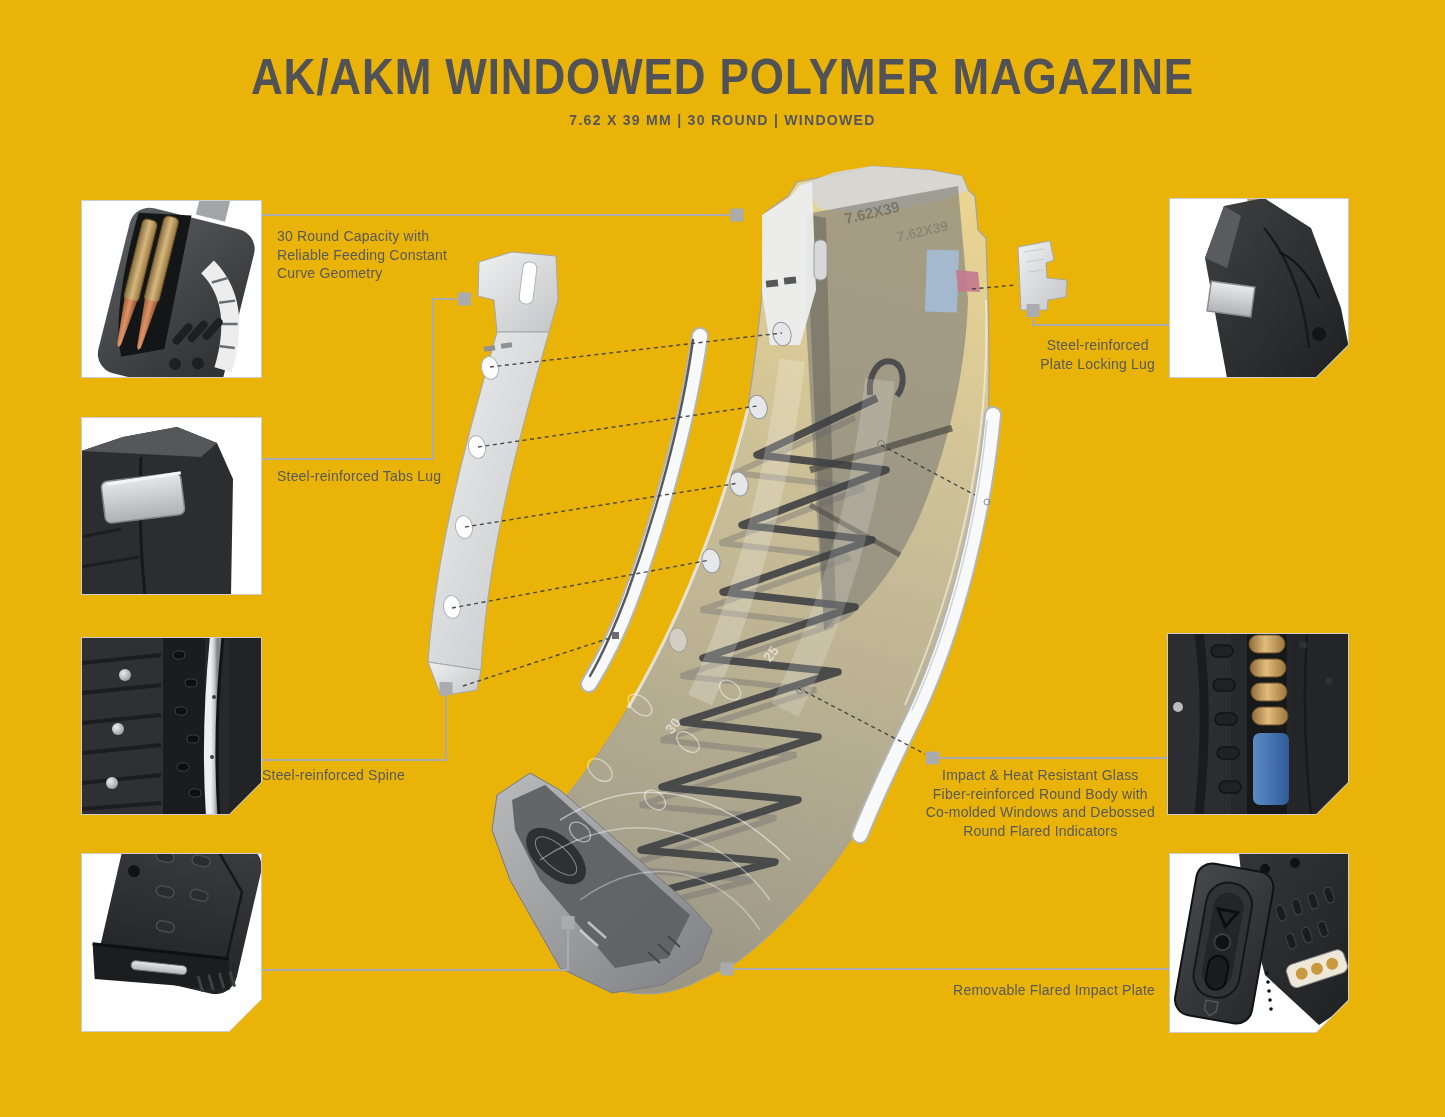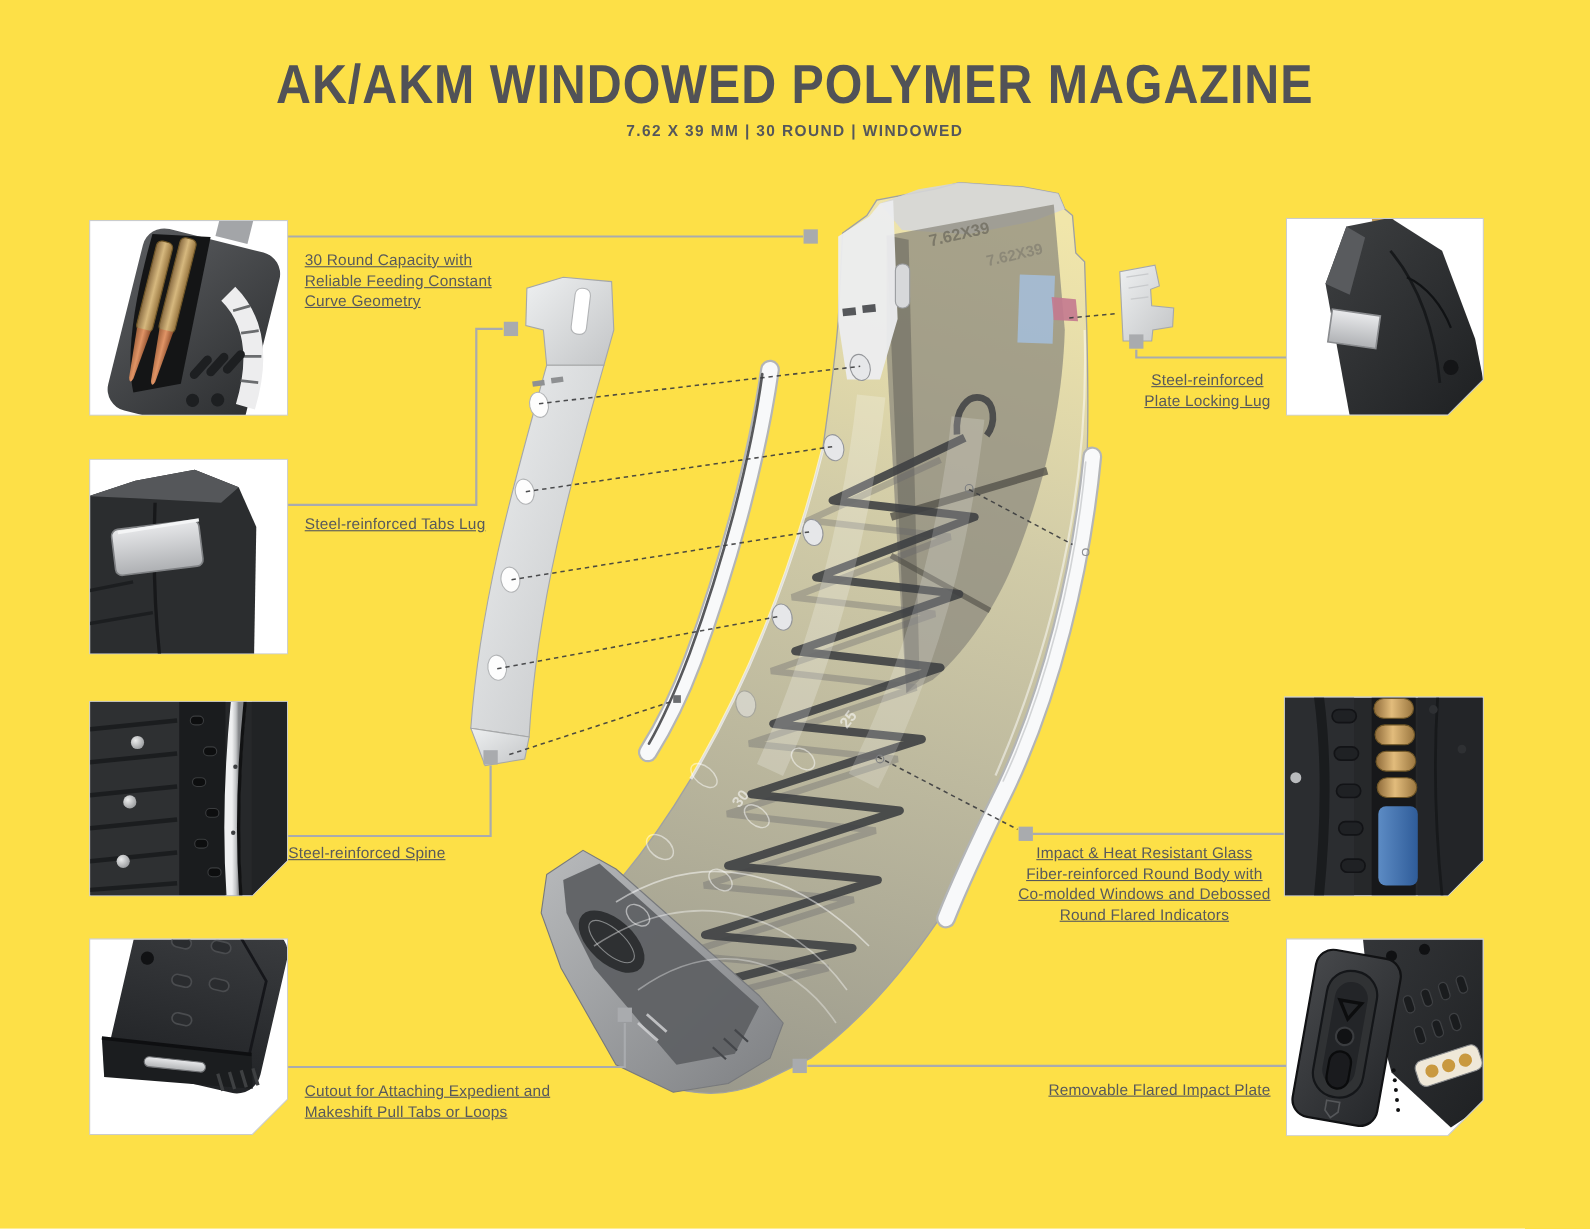--- a/index.html
+++ b/index.html
@@ -1,21 +1,21 @@
 <!DOCTYPE html>
 <html><head>
 <meta charset="utf-8">
 <style>
   html,body{margin:0;padding:0;background:#fff;}
-  #stage{position:relative;width:1445px;height:1117px;background:#fde047;overflow:hidden;
+  #stage{position:relative;width:1445px;height:1117px;background:#eab308;overflow:hidden;
          font-family:"Liberation Sans",sans-serif;}
   .hdr{position:absolute;left:0;width:1445px;text-align:center;color:#515257;}
   #title{top:48px;font-size:50px;font-weight:bold;letter-spacing:1px;transform:scaleX(.88);transform-origin:50% 50%;white-space:nowrap;}
   #subtitle{top:112px;font-size:14.5px;font-weight:bold;letter-spacing:1.3px;color:#55575b;transform:scaleX(.97);white-space:nowrap;}
-  .callout{position:absolute;font-size:14px;line-height:18.5px;color:#58595b;letter-spacing:.2px;text-decoration:underline;}
+  .callout{position:absolute;font-size:14px;line-height:18.5px;color:#58595b;letter-spacing:.2px;}
   .callout.right{text-align:center;}
   .photo{position:absolute;}
   svg{display:block;}
   #diagram-svg{position:absolute;left:0;top:0;}
 </style>
 </head>
 <body>
 
 <div id="stage">
 
@@ -469,24 +469,20 @@
   </div>
 
   <div class="callout" style="left:277px;top:467px">
     <div>Steel-reinforced Tabs Lug</div>
   </div>
 
   <div class="callout" style="left:262px;top:766px">
     <div>Steel-reinforced Spine</div>
   </div>
 
-  <div class="callout" style="left:277px;top:982px">
-    <div>Cutout for Attaching Expedient and</div>
-    <div>Makeshift Pull Tabs or Loops</div>
-  </div>
 
   <div class="callout right" style="right:290px;top:336px">
     <div>Steel-reinforced</div>
     <div>Plate Locking Lug</div>
   </div>
 
   <div class="callout right" style="right:290px;top:766px">
     <div>Impact &amp; Heat Resistant Glass</div>
     <div>Fiber-reinforced Round Body with</div>
     <div>Co-molded Windows and Debossed</div>

